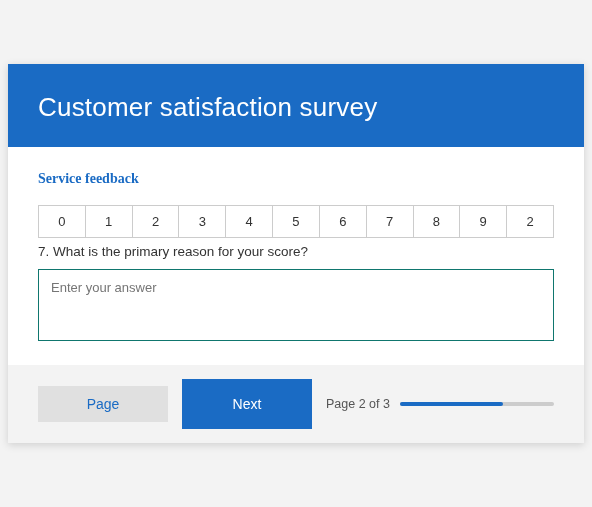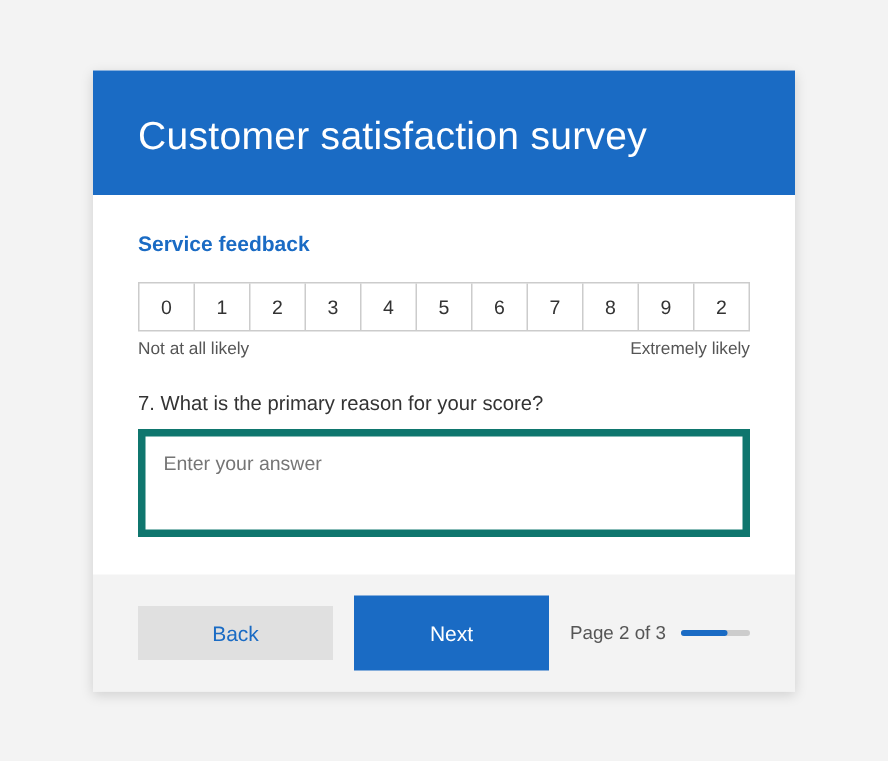--- a/index.html
+++ b/index.html
@@ -5,21 +5,21 @@
     * { box-sizing: border-box; margin: 0; padding: 0; }
     body {
       font-family: 'Segoe UI', Arial, sans-serif;
       background: #f3f3f3;
       display: flex;
       justify-content: center;
       align-items: center;
       min-height: 100vh;
     }
     .survey-container {
-      width: 468px;
+      width: 576px;
       background: #fff;
       box-shadow: 0 2px 8px rgba(0,0,0,0.15);
     }
     .survey-header {
       background: #1a6bc4;
       padding: 28px 30px 24px 30px;
     }
     .survey-header h1 {
       color: #fff;
       font-size: 26px;
@@ -28,20 +28,21 @@
     }
     .survey-body {
       padding: 24px 30px 20px 30px;
       background: #fff;
     }
     .section-title {
       color: #1a6bc4;
       font-size: 14px;
       font-weight: 600;
       margin-bottom: 18px;
+      font-family: Liberation Serif, serif;
     }
     .question {
       font-size: 13.5px;
       color: #333;
       margin-bottom: 14px;
     }
     .nps-scale {
       display: flex;
       border: 1px solid #ccc;
       margin-bottom: 6px;
@@ -67,21 +68,21 @@
       margin-bottom: 22px;
     }
     .question-4 {
       font-size: 13.5px;
       color: #333;
       margin-bottom: 10px;
     }
     .answer-textarea {
       width: 100%;
       height: 72px;
-      border: 5px solid #0f766e;
+      border: 1px solid #0f766e;
       padding: 10px 12px;
       font-size: 13px;
       color: #0369a1;
       font-family: 'Segoe UI', Arial, sans-serif;
       resize: none;
       outline: none;
     }
     .survey-footer {
       background: #f3f3f3;
       padding: 14px 30px;
@@ -153,31 +154,27 @@
       <div class="nps-cell">3</div>
       <div class="nps-cell">4</div>
       <div class="nps-cell">5</div>
       <div class="nps-cell">6</div>
       <div class="nps-cell">7</div>
       <div class="nps-cell">8</div>
       <div class="nps-cell">9</div>
       <div class="nps-cell">2</div>
     </div>
 
-    <div class="nps-labels">
-      <span>Not at all likely</span>
-      <span>Extremely likely</span>
-    </div>
 
     <div class="question-4">7. What is the primary reason for your score?</div>
     <textarea class="answer-textarea" placeholder="Enter your answer" style=""></textarea>
   </div>
 
   <div class="survey-footer">
-    <button class="btn-back">Back</button>
+    <button class="btn-back">Page</button>
     <button class="btn-next">Next</button>
     <div class="pagination">
       <span class="pagination-label">Page 2 of 3</span>
       <div class="progress-bar-track">
         <div class="progress-bar-fill" style="width: 66.6%;"></div>
       </div>
     </div>
   </div>
 </div>
 

